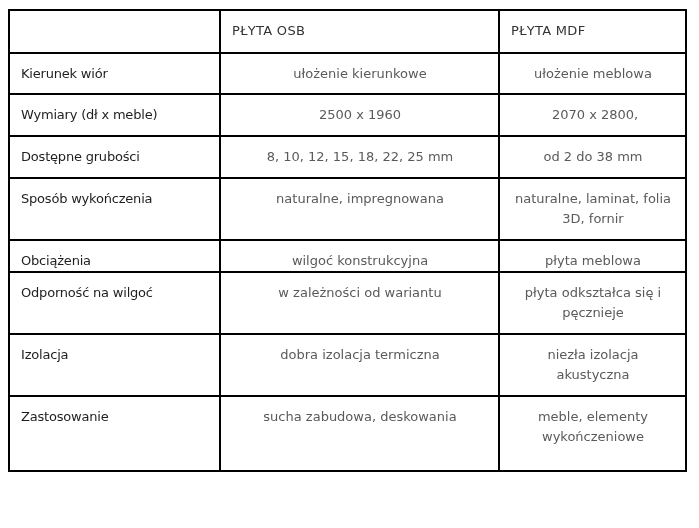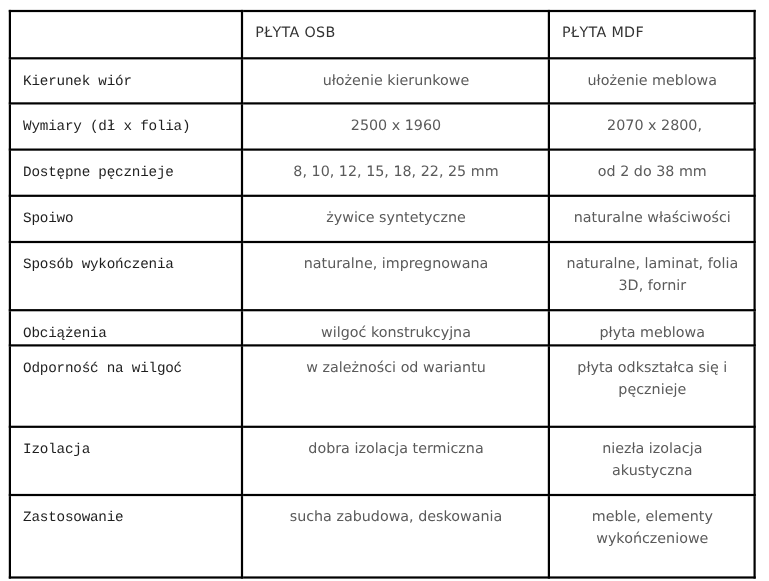--- a/index.html
+++ b/index.html
@@ -11,21 +11,21 @@
     table-layout: fixed;
   }
   table.cmp td {
     border: 2px solid #000;
     vertical-align: top;
     padding: 10px 10px 0 11px;
     font-size: 13px;
     line-height: 20px;
     box-sizing: border-box;
   }
-  td.lbl { color: #1e1e1e; letter-spacing: -0.2px; font-family: Liberation Mono, monospace; }
+  td.lbl { color: #1e1e1e; letter-spacing: -0.2px; }
   td.val { color: #5a5a5a; text-align: center; }
   td.hdr { color: #333; letter-spacing: 0.3px; }
 </style>
 </head>
 <body>
 
 <table class="cmp">
   <colgroup>
     <col style="width:211px">
     <col style="width:279px">
@@ -36,45 +36,40 @@
     <td class="hdr"></td>
     <td class="hdr">PŁYTA OSB</td>
     <td class="hdr">PŁYTA MDF</td>
   </tr>
   <tr style="height:41px">
     <td class="lbl">Kierunek wiór</td>
     <td class="val">ułożenie kierunkowe</td>
     <td class="val">ułożenie meblowa</td>
   </tr>
   <tr style="height:42px">
-    <td class="lbl">Wymiary (dł x folia)</td>
+    <td class="lbl">Wymiary (dł x meble)</td>
     <td class="val">2500 x 1960</td>
     <td class="val" style="white-space:pre"> 2070 x 2800,</td>
   </tr>
   <tr style="height:42px">
-    <td class="lbl">Dostępne pęcznieje</td>
+    <td class="lbl">Dostępne grubości</td>
     <td class="val">8, 10, 12, 15, 18, 22, 25 mm</td>
     <td class="val">od 2 do 38 mm</td>
-  </tr>
-  <tr style="height:42px">
-    <td class="lbl">Spoiwo</td>
-    <td class="val">żywice syntetyczne</td>
-    <td class="val">naturalne właściwości</td>
   </tr>
   <tr style="height:62px">
     <td class="lbl">Sposób wykończenia</td>
     <td class="val">naturalne, impregnowana</td>
     <td class="val">naturalne, laminat, folia 3D, fornir</td>
   </tr>
   <tr style="height:26px">
     <td class="lbl">Obciążenia</td>
     <td class="val">wilgoć konstrukcyjna</td>
     <td class="val">płyta meblowa</td>
   </tr>
-  <tr style="height:74px">
+  <tr style="height:62px">
     <td class="lbl">Odporność na wilgoć</td>
     <td class="val">w zależności od wariantu</td>
     <td class="val">płyta odkształca się i pęcznieje</td>
   </tr>
   <tr style="height:62px">
     <td class="lbl">Izolacja</td>
     <td class="val">dobra izolacja termiczna</td>
     <td class="val">niezła izolacja akustyczna</td>
   </tr>
   <tr style="height:75px">

